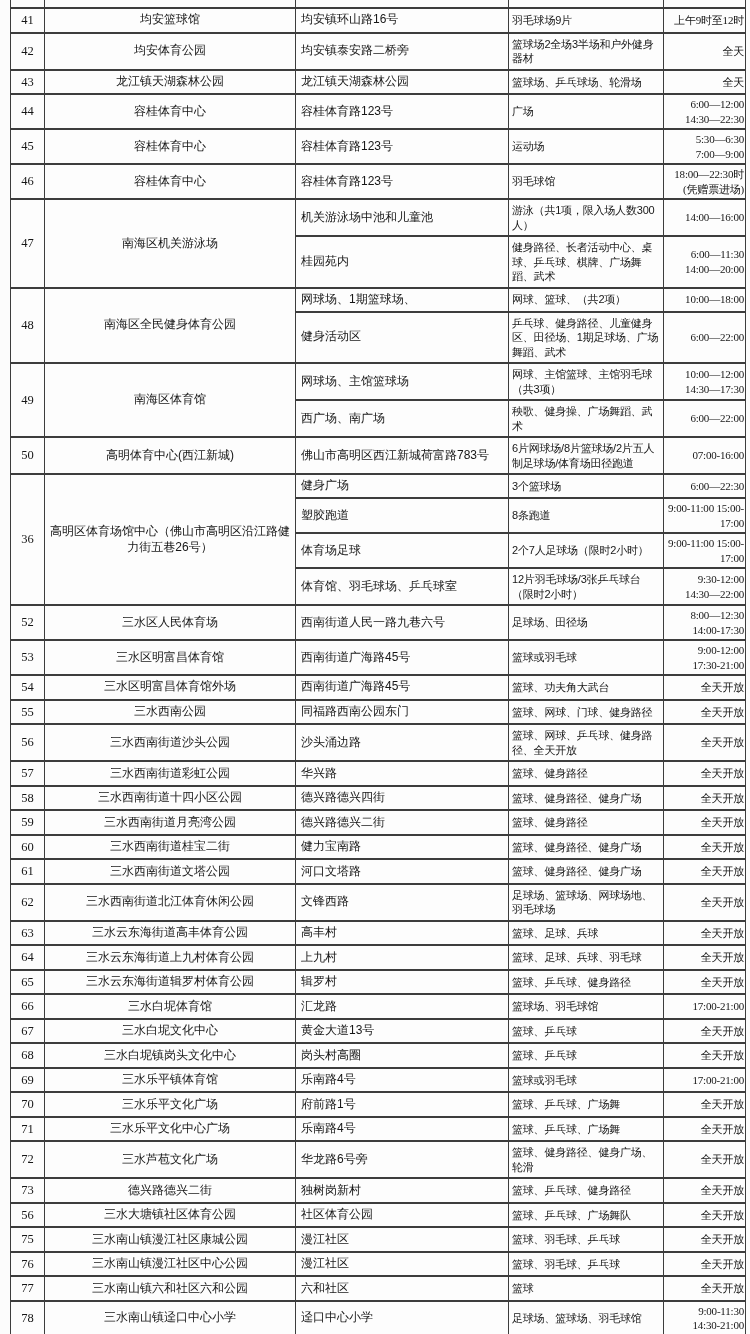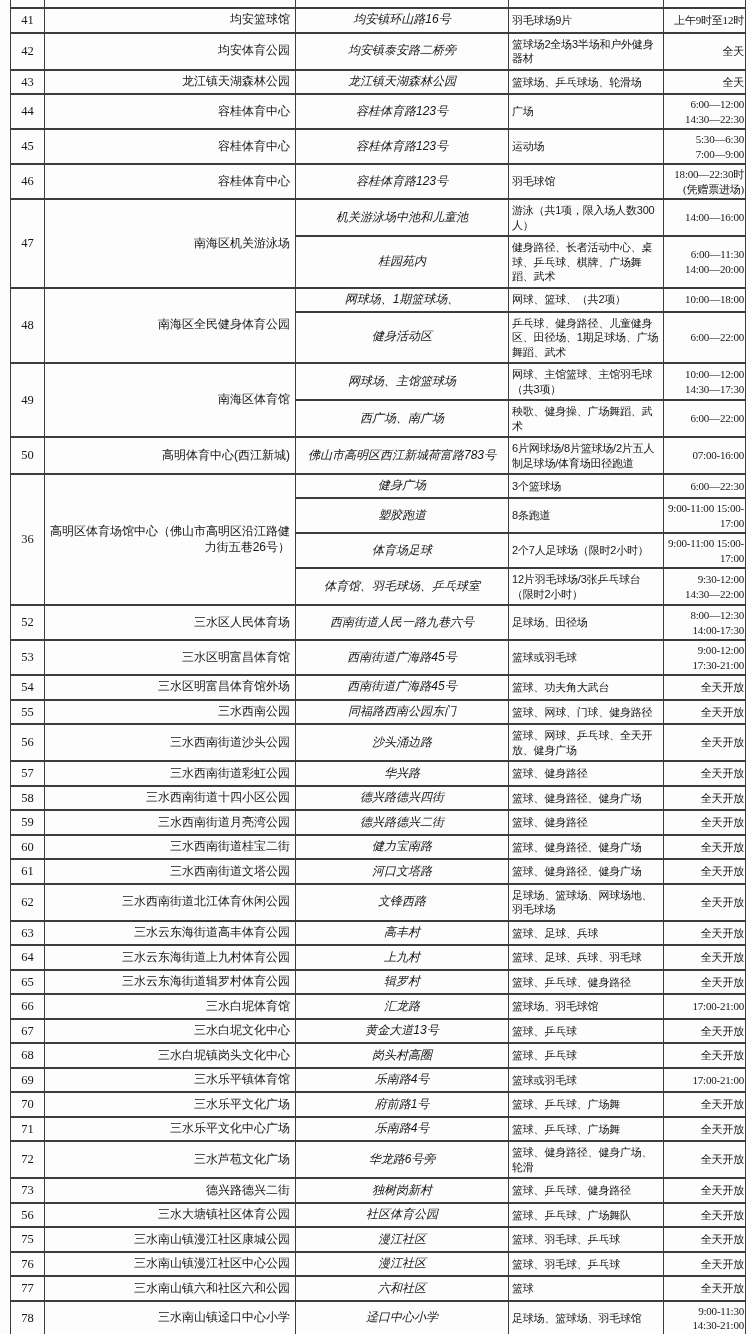--- a/index.html
+++ b/index.html
@@ -25,22 +25,22 @@
     color:#161616;
     vertical-align:middle;
     word-break:break-all;
   }
   tr.sliver td{height:7px;padding:0;}
   td.col-no{
     text-align:center;
     font-family:"Liberation Serif","DejaVu Serif",serif;
     font-size:12.5px;
   }
-  td.col-name{text-align:right;}
-  td.col-address{text-align:center;font-style:italic;}
+  td.col-name{text-align:center;}
+  td.col-address{text-align:left;}
   td.col-fac{
     font-size:11px;
     letter-spacing:-0.2px;
     padding:3px 3px;
     border-radius:11px;
   }
   td.col-time{
     text-align:right;
     font-size:11px;
     white-space:pre-line;
@@ -211,21 +211,21 @@
           <td class="col-no">55</td>
           <td class="col-name">三水西南公园</td>
           <td class="col-address">同福路西南公园东门</td>
           <td class="col-fac">篮球、网球、门球、健身路径</td>
           <td class="col-time">全天开放</td>
         </tr>
         <tr>
           <td class="col-no">56</td>
           <td class="col-name">三水西南街道沙头公园</td>
           <td class="col-address">沙头涌边路</td>
-          <td class="col-fac">篮球、网球、乒乓球、全天开放、健身广场</td>
+          <td class="col-fac">篮球、网球、乒乓球、健身路径、全天开放</td>
           <td class="col-time">全天开放</td>
         </tr>
         <tr>
           <td class="col-no">57</td>
           <td class="col-name">三水西南街道彩虹公园</td>
           <td class="col-address">华兴路</td>
           <td class="col-fac">篮球、健身路径</td>
           <td class="col-time">全天开放</td>
         </tr>
         <tr>

